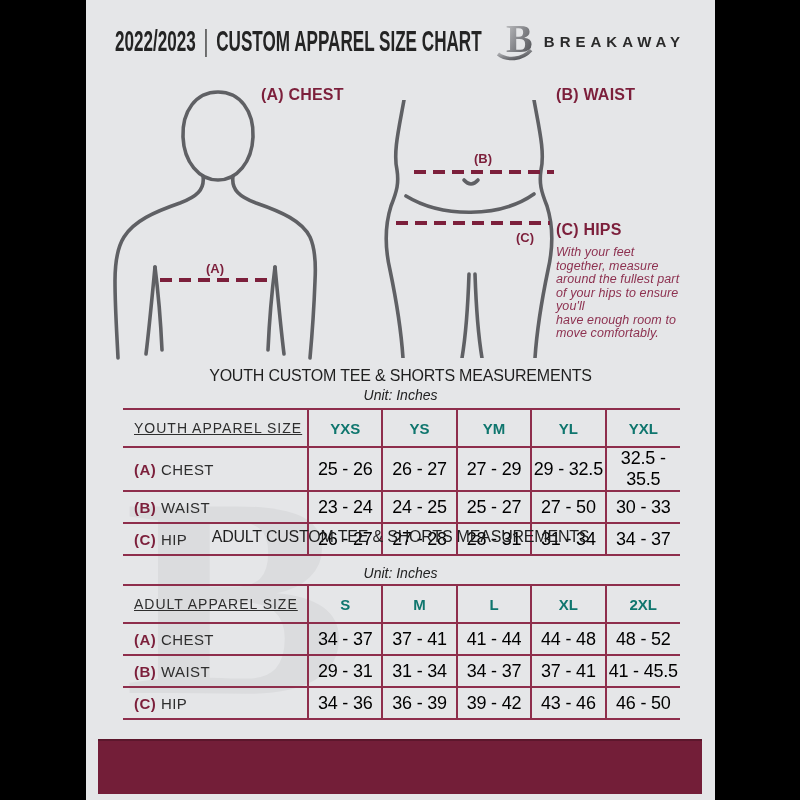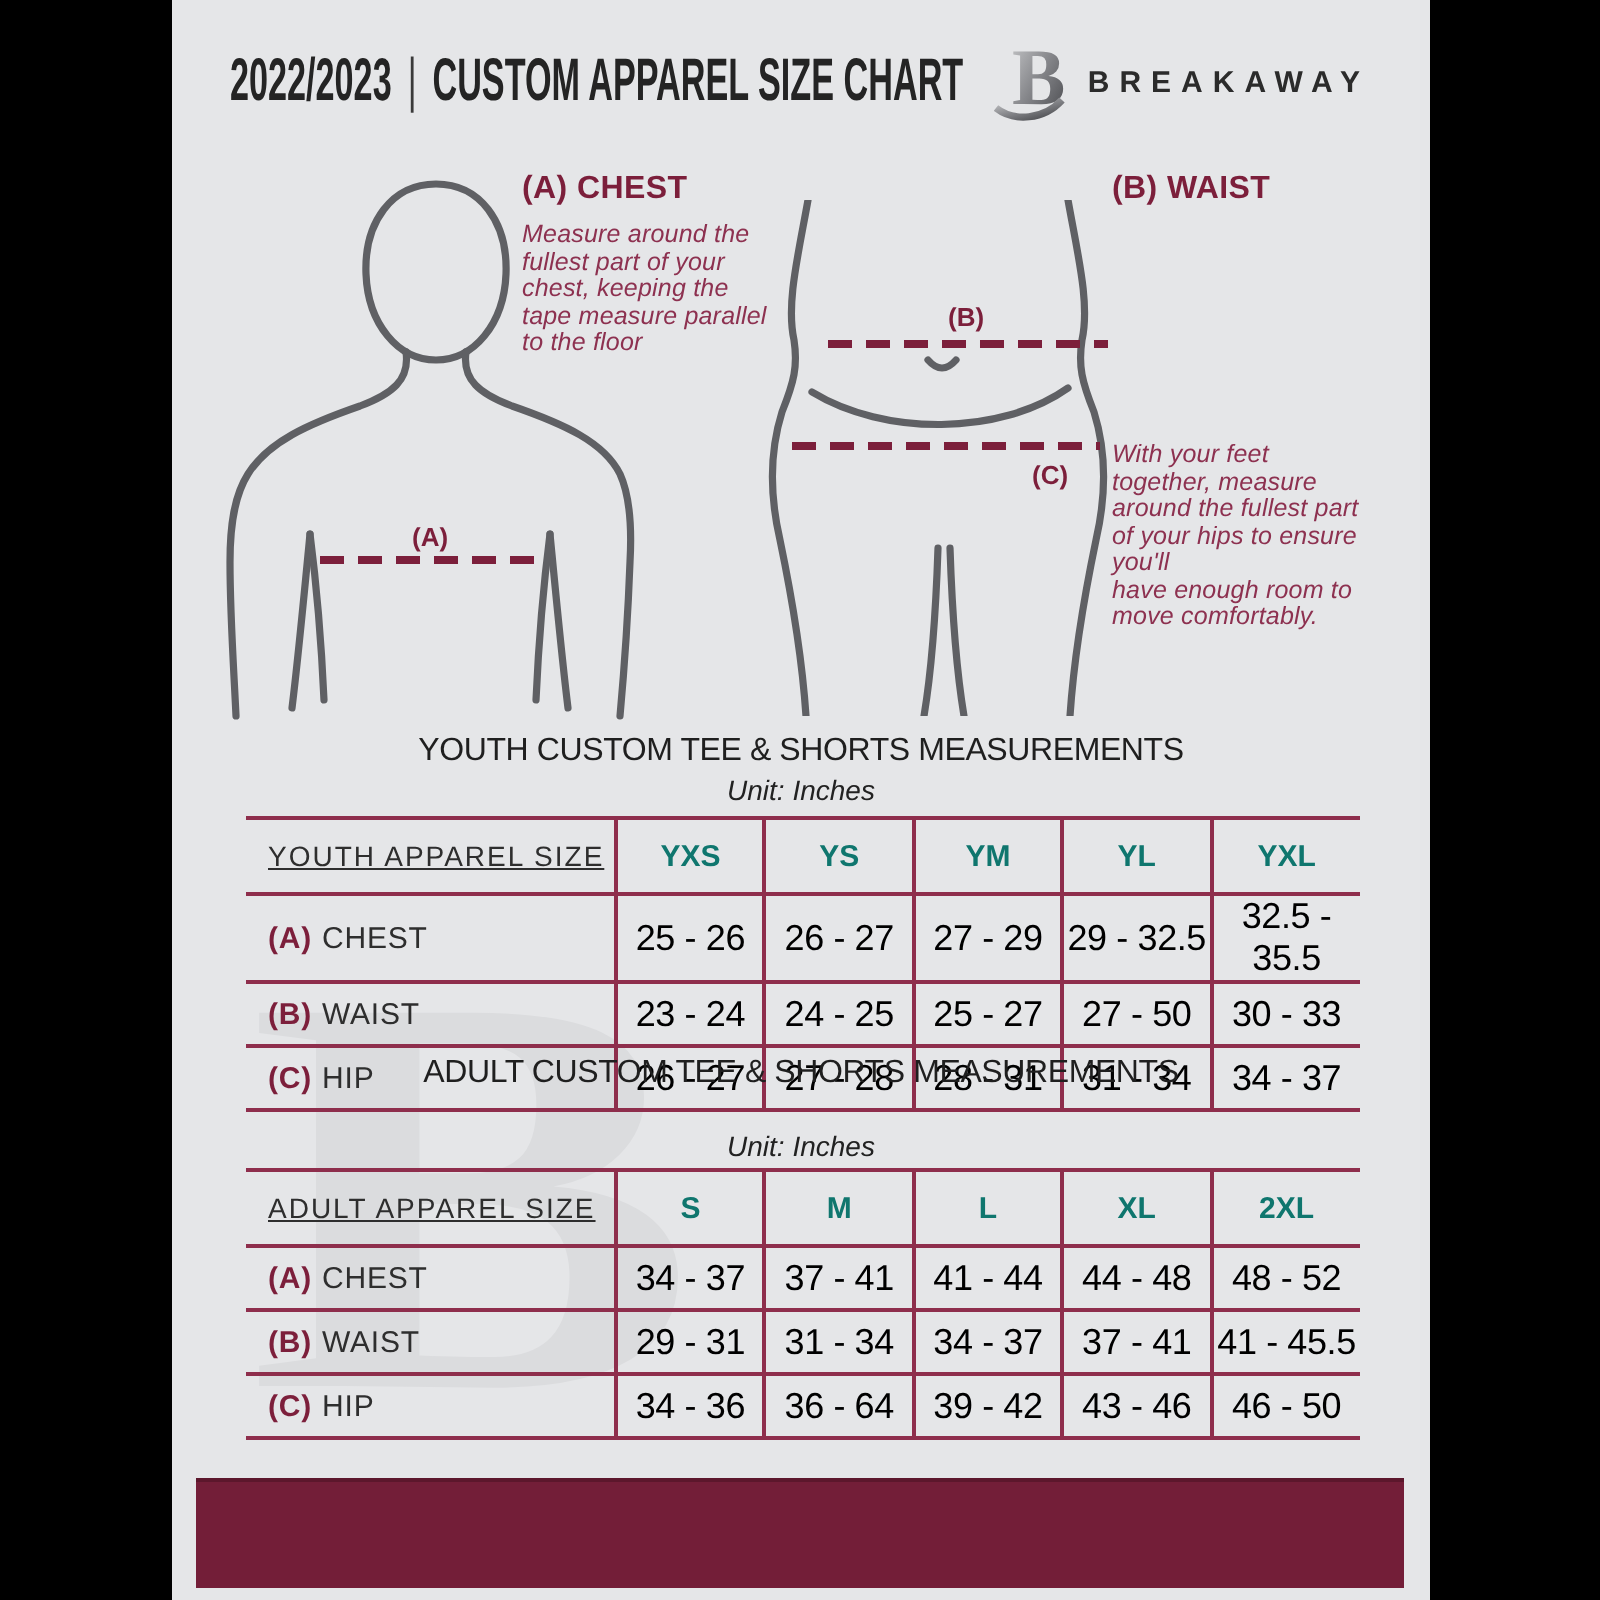--- a/index.html
+++ b/index.html
@@ -118,30 +118,26 @@
           <path d="M91,174 C92,204 94,234 98,258"></path>
         </g>
         <line x1="30" y1="72" x2="170" y2="72" stroke="#7c1f3b" stroke-width="4" stroke-dasharray="12 7"></line>
         <text x="90" y="63" font-size="13" font-weight="bold" fill="#7c1f3b">(B)</text>
         <line x1="12" y1="123" x2="166" y2="123" stroke="#7c1f3b" stroke-width="4" stroke-dasharray="12 7"></line>
         <text x="132" y="142" font-size="13" font-weight="bold" fill="#7c1f3b">(C)</text>
       </svg>
 
       <div class="inst" style="left:175px;top:86px;width:150px">
         <p class="inst-head">(A) CHEST</p>
-        <div class="inst-body">Measure around the
-fullest part of your
-chest, keeping the
-tape measure parallel
-to the floor</div>
       </div>
       <div class="inst" style="left:470px;top:86px;width:158px">
         <p class="inst-head">(B) WAIST</p>
       </div>
       <div class="inst" style="left:470px;top:221px;width:158px">
+        <p class="inst-head">(C) HIPS</p>
         <div class="inst-body">With your feet
 together, measure
 around the fullest part
 of your hips to ensure
 you'll
 have enough room to
 move comfortably.</div>
       </div>
 
       <div class="sec-title" style="top:367px">YOUTH CUSTOM TEE &amp; SHORTS MEASUREMENTS</div>
@@ -225,21 +221,21 @@
           <td class="row-label"><span class="pfx">(B)</span><span>WAIST</span></td>
           <td class="val">29 - 31</td>
           <td class="val">31 - 34</td>
           <td class="val">34 - 37</td>
           <td class="val">37 - 41</td>
           <td class="val">41 - 45.5</td>
         </tr>
         <tr>
           <td class="row-label"><span class="pfx">(C)</span><span>HIP</span></td>
           <td class="val">34 - 36</td>
-          <td class="val">36 - 64</td>
+          <td class="val">36 - 39</td>
           <td class="val">39 - 42</td>
           <td class="val">43 - 46</td>
           <td class="val">46 - 50</td>
         </tr>
       </tbody>
         </table>
     </div>
 
     <div class="footer-bar"></div>
   </div>

